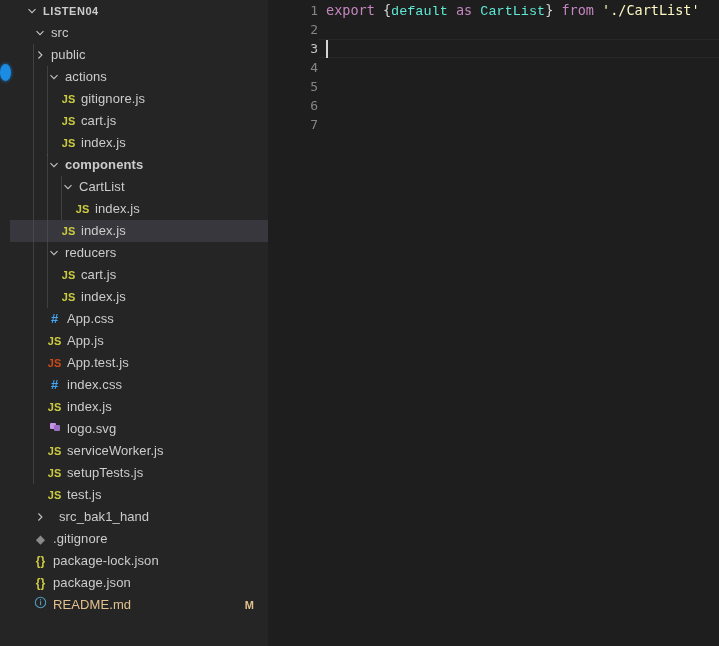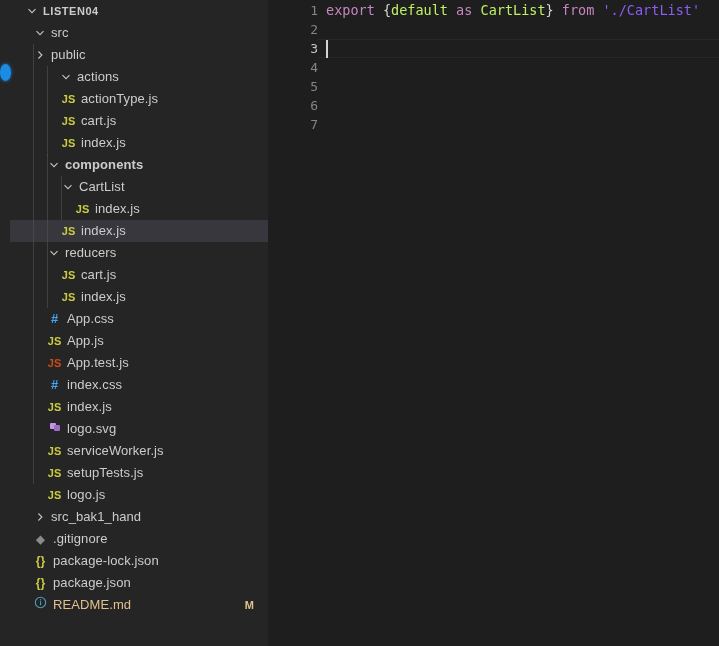--- a/index.html
+++ b/index.html
@@ -180,22 +180,22 @@
   }
   .caret {
     position: absolute;
     width: 2px;
     height: 18px;
     background: #d4d4d4;
   }
   .tok-kw   { color: #c586c0; }
   .tok-plain{ color: #9cdcfe; }
   .tok-brace{ color: #d4d4d4; }
-  .tok-type { color: #bef264; }
-  .tok-str  { color: #8b5cf6; }
+  .tok-type { color: #5eead4; font-family: Liberation Mono, monospace; }
+  .tok-str  { color: #fef9c3; }
 </style>
 </head>
 <body>
 
 <div class="workbench">
 
   <div class="edge-strip"></div>
   <div class="edge-dot"></div>
 
   <div class="sidebar">
@@ -217,31 +217,31 @@
           <span class="label">src</span>
         </div>
         <div class="row" style="padding-left: 22px;">
           <span class="twisty">
             <svg width="10" height="10" viewBox="0 0 10 10">
               <path d="M3.4 1.5 L6.9 5 L3.4 8.5" fill="none" stroke="#c5c5c5" stroke-width="1.1"></path>
             </svg>
           </span>
           <span class="label">public</span>
         </div>
-        <div class="row" style="padding-left: 36px; margin-left: 12px;">
+        <div class="row" style="padding-left: 36px;">
           <span class="twisty">
             <svg width="10" height="10" viewBox="0 0 10 10">
               <path d="M1.5 3.2 L5 6.7 L8.5 3.2" fill="none" stroke="#c5c5c5" stroke-width="1.1"></path>
             </svg>
           </span>
           <span class="label">actions</span>
         </div>
         <div class="row" style="padding-left: 50px;">
           <span class="icon"><span class="ic-js">JS</span></span>
-          <span class="label">actionType.js</span>
+          <span class="label">gitignore.js</span>
         </div>
         <div class="row" style="padding-left: 50px;">
           <span class="icon"><span class="ic-js">JS</span></span>
           <span class="label">cart.js</span>
         </div>
         <div class="row" style="padding-left: 50px;">
           <span class="icon"><span class="ic-js">JS</span></span>
           <span class="label">index.js</span>
         </div>
         <div class="row" style="padding-left: 36px; font-weight: bold;">
@@ -314,23 +314,23 @@
         <div class="row" style="padding-left: 36px;">
           <span class="icon"><span class="ic-js">JS</span></span>
           <span class="label">serviceWorker.js</span>
         </div>
         <div class="row" style="padding-left: 36px;">
           <span class="icon"><span class="ic-js">JS</span></span>
           <span class="label">setupTests.js</span>
         </div>
         <div class="row" style="padding-left: 36px;">
           <span class="icon"><span class="ic-js">JS</span></span>
-          <span class="label">logo.js</span>
-        </div>
-        <div class="row" style="padding-left: 22px;">
+          <span class="label">test.js</span>
+        </div>
+        <div class="row" style="padding-left: 22px; gap: 8px;">
           <span class="twisty">
             <svg width="10" height="10" viewBox="0 0 10 10">
               <path d="M3.4 1.5 L6.9 5 L3.4 8.5" fill="none" stroke="#c5c5c5" stroke-width="1.1"></path>
             </svg>
           </span>
           <span class="label">src_bak1_hand</span>
         </div>
         <div class="row" style="padding-left: 22px;">
           <span class="icon"><span class="ic-git">◆</span></span>
           <span class="label">.gitignore</span>

